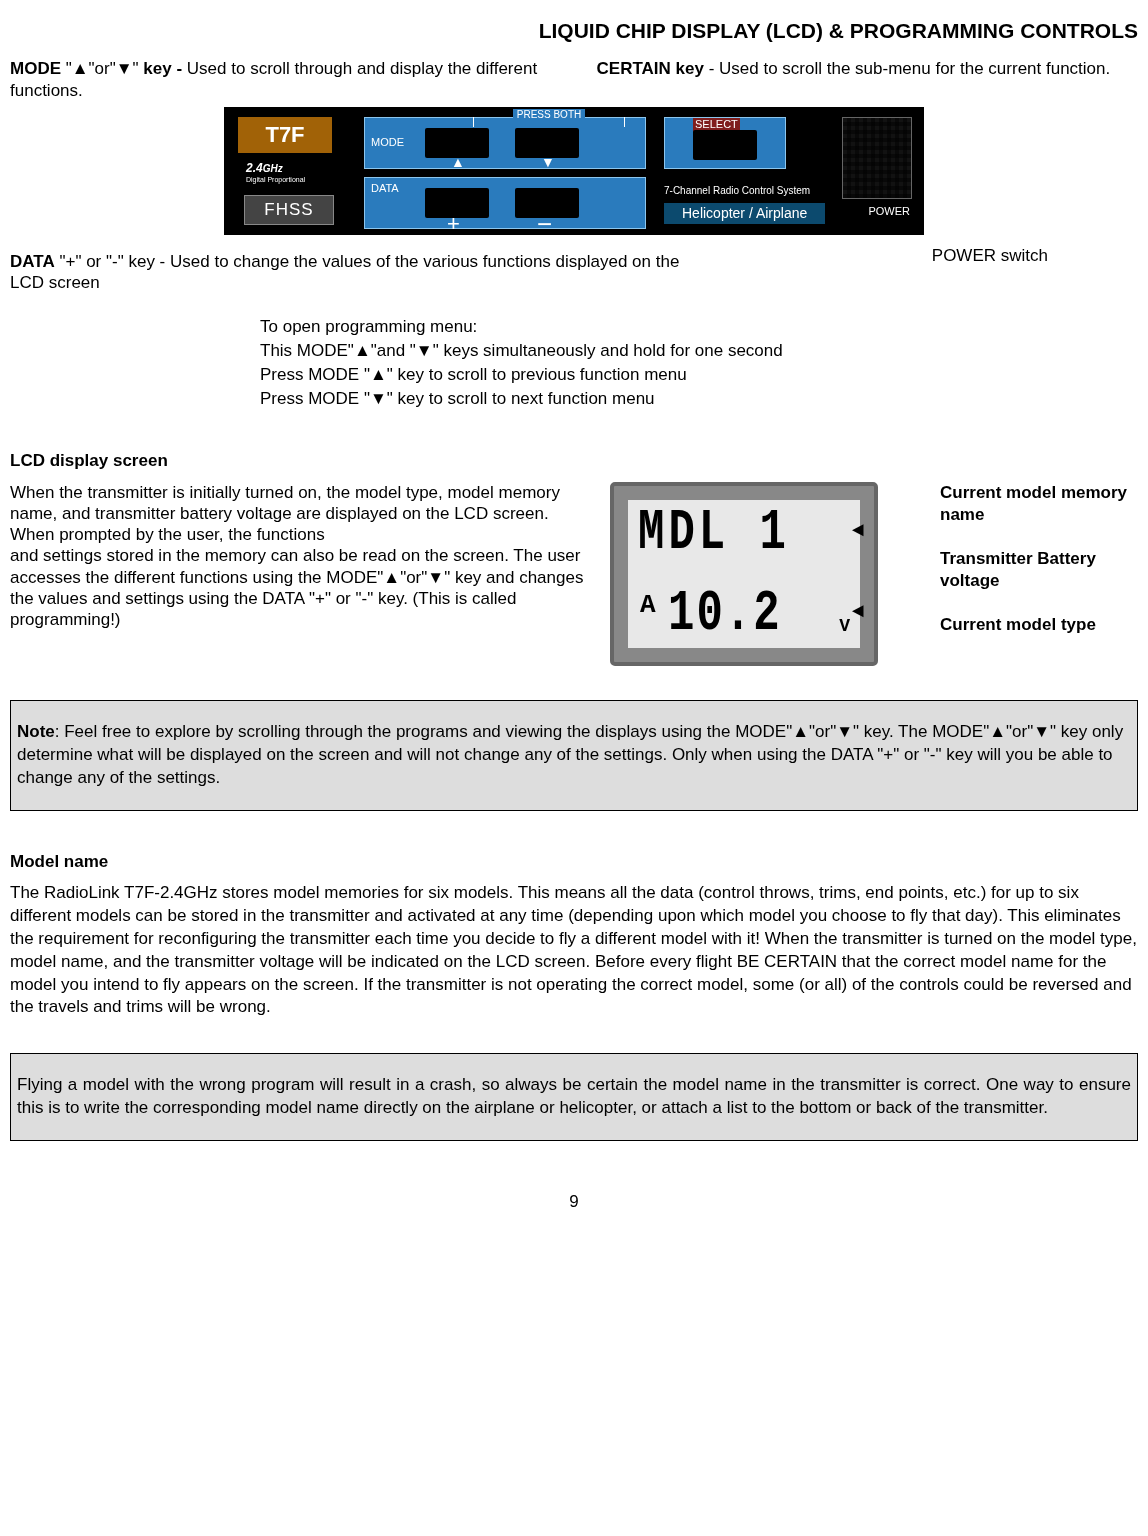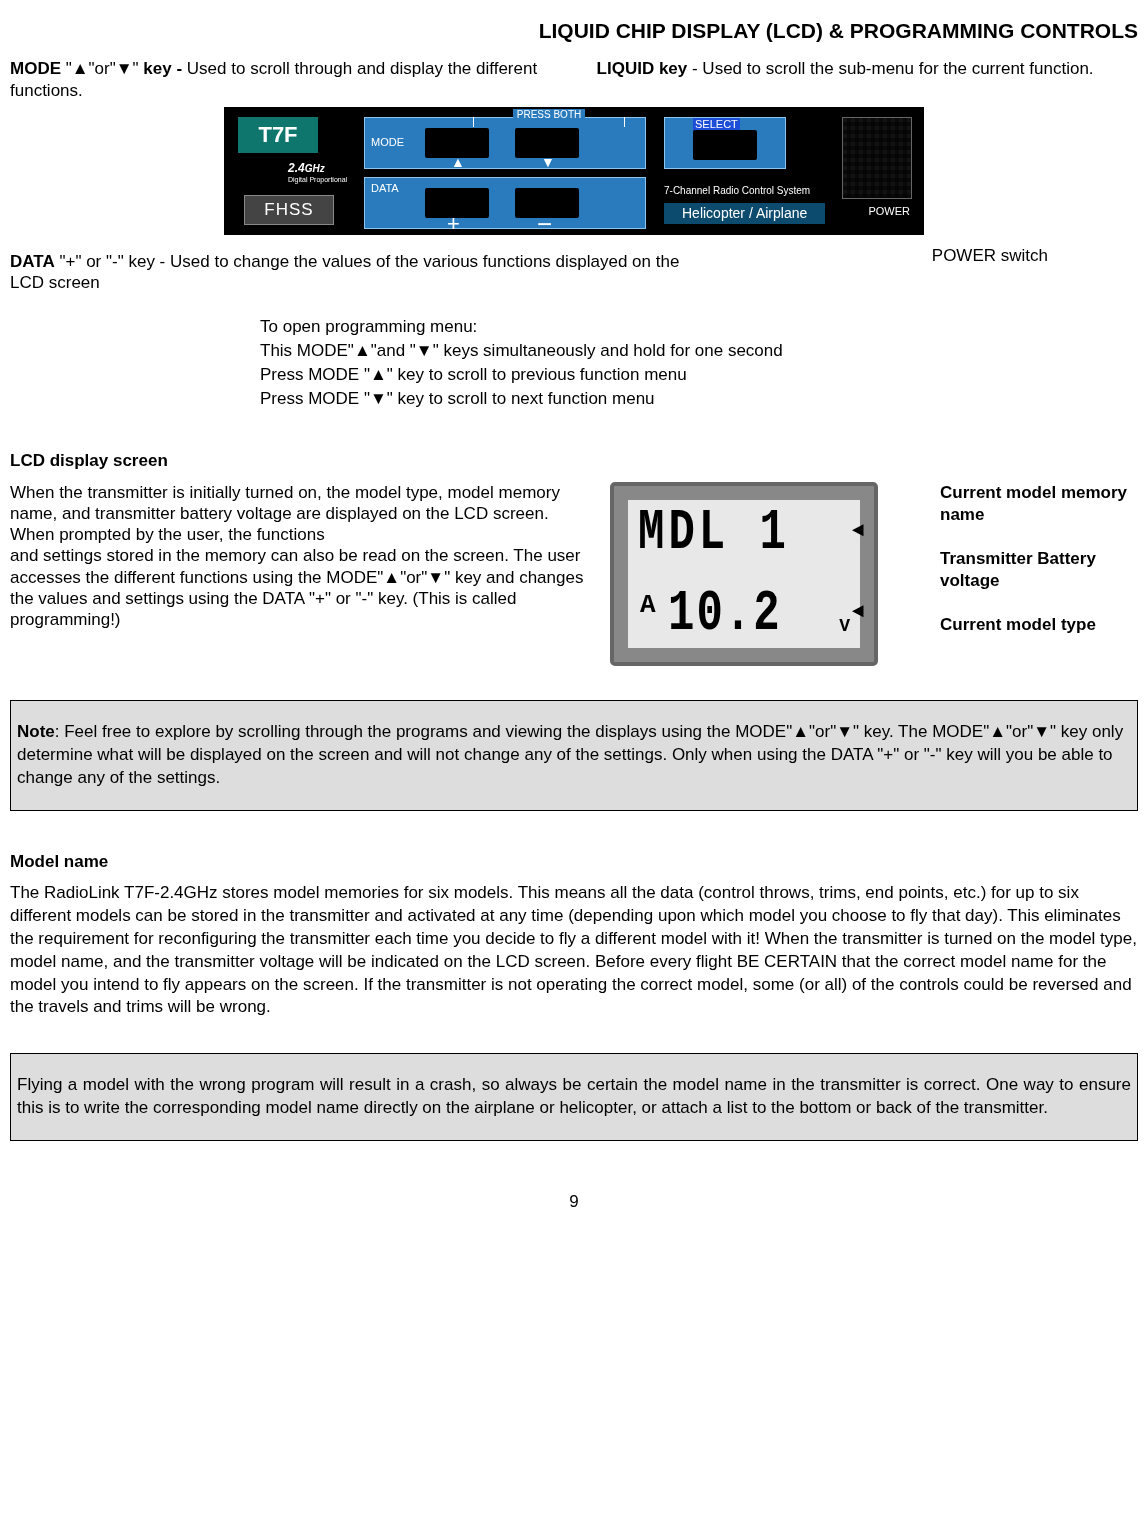--- a/index.html
+++ b/index.html
@@ -36,35 +36,34 @@
     width: 700px;
     height: 128px;
     background: #000;
     position: relative;
     color: #fff;
     font-size: 12px;
   }
   .redbox {
     position: absolute;
     left: 14px; top: 10px;
-    width: 80px; height: 36px;
-    background: #0f766e;
+    width: 94px; height: 36px;
+    background: #a16207;
     color: #fff;
     font-size: 22px;
     font-weight: bold;
     text-align: center;
     line-height: 36px;
   }
   .ghz {
     position: absolute;
     left: 22px; top: 54px;
     font-style: italic;
     font-size: 12px;
     font-weight: bold;
-    margin-left: 42px;
   }
   .ghz small { font-size: 7px; font-style: normal; font-weight: normal; display:block; line-height:1;}
   .fhss {
     position: absolute;
     left: 20px; top: 88px;
     width: 88px; height: 28px;
     background: #444; border:1px solid #888;
     text-align: center;
     line-height: 28px;
     font-size: 17px;
@@ -189,21 +188,21 @@
 </head>
 <body>
 
 <div class="title">LIQUID CHIP DISPLAY (LCD) &amp; PROGRAMMING CONTROLS</div>
 
 <div class="top-notes">
   <div>
     <span class="b">MODE</span><span> "▲"or"▼" </span><span class="b">key - </span><span>Used to scroll through and display the different functions.</span>
   </div>
   <div>
-    <span class="b">LIQUID key</span><span> - Used to scroll the sub-menu for the current function.</span>
+    <span class="b">CERTAIN key</span><span> - Used to scroll the sub-menu for the current function.</span>
   </div>
 </div>
 
 <div class="panel-wrap">
   <div class="panel">
     <div class="redbox">T7F</div>
     <div class="ghz">
       <span>2.4</span><span style="font-size:10px">GHz</span>
       <small>Digital Proportional</small>
     </div>
@@ -220,21 +219,21 @@
 
     <div class="bluebox data-box">
       <span class="label-tiny" style="left:6px;top:4px">DATA</span>
       <div class="black-btn" style="left:60px"></div>
       <span class="arrow-white" style="left:82px;top:32px;font-size:22px">+</span>
       <div class="black-btn" style="left:150px"></div>
       <span class="arrow-white" style="left:172px;top:30px;font-size:26px">−</span>
     </div>
 
     <div class="select-box">
-      <span class="label-tiny" style="left:28px;top:0px;background:#1d4ed8;padding:0 2px">SELECT</span>
+      <span class="label-tiny" style="left:28px;top:0px;background:#7f1d1d;padding:0 2px">SELECT</span>
       <div class="black-btn" style="left:28px;top:12px"></div>
     </div>
 
     <div class="subtext">7-Channel Radio Control System</div>
     <div class="subtext2">Helicopter / Airplane</div>
 
     <div class="power-block"></div>
     <div class="power-label">POWER</div>
   </div>
 </div>

